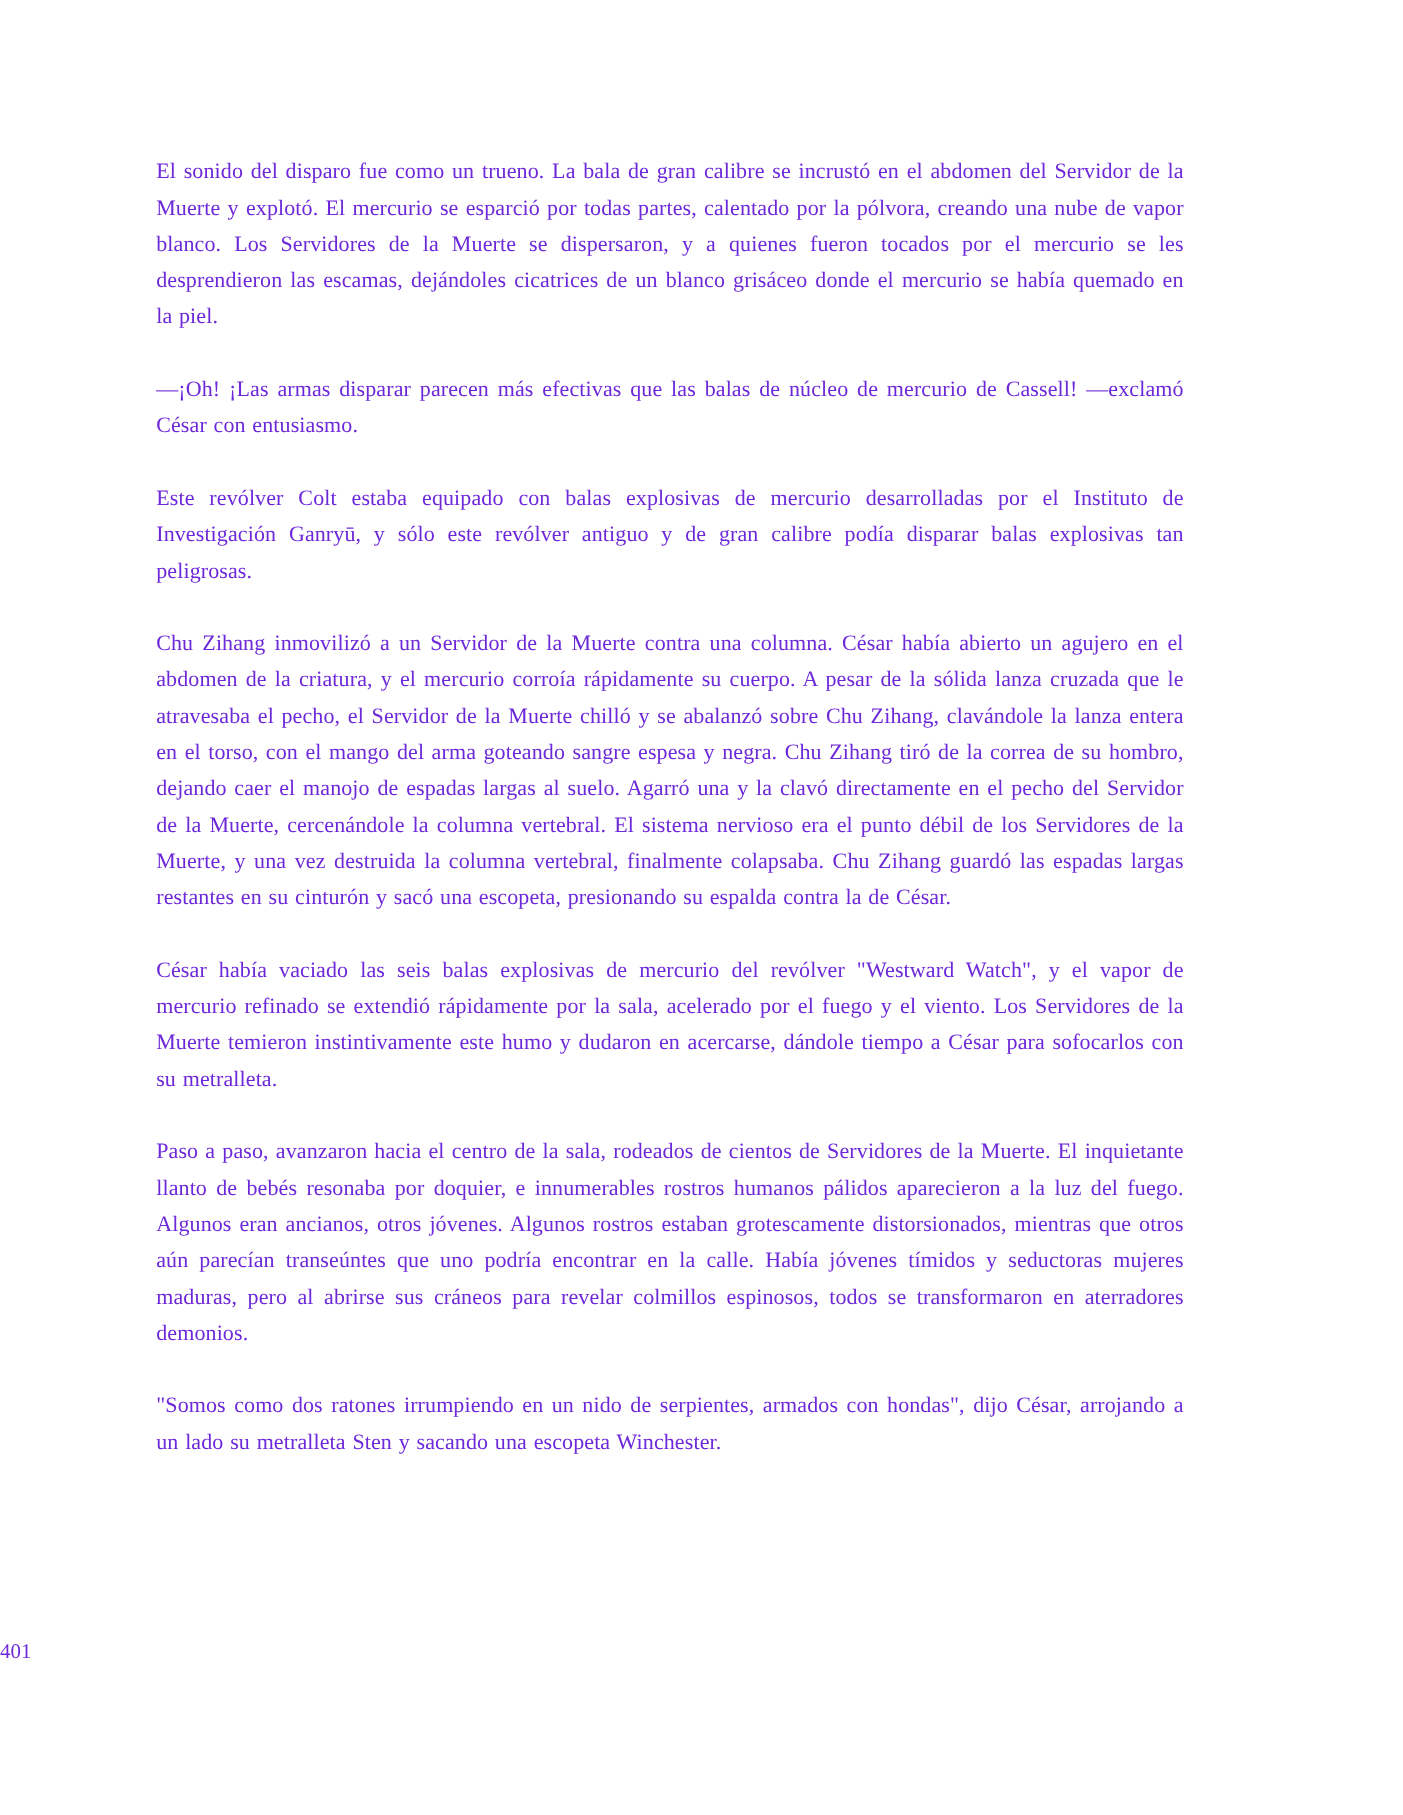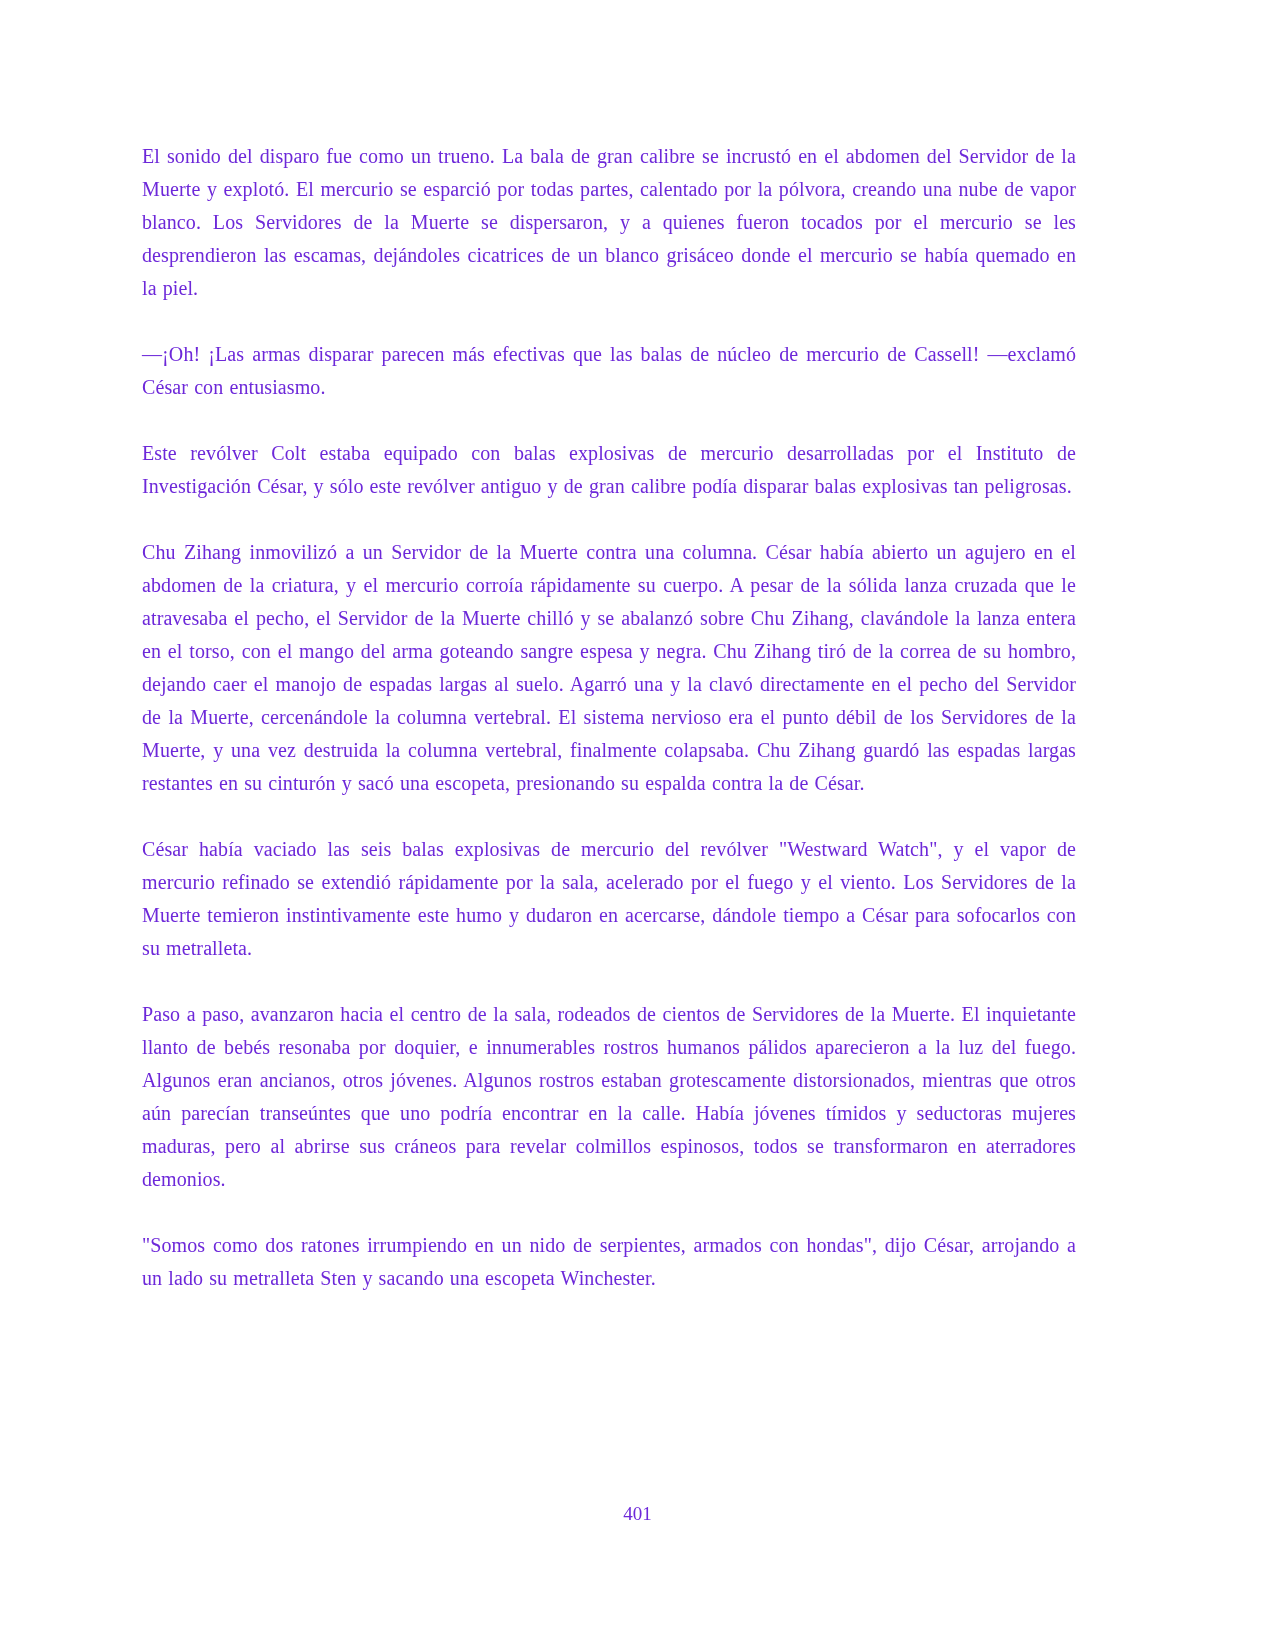--- a/index.html
+++ b/index.html
@@ -30,33 +30,31 @@
       text-align: justify;
       text-justify: inter-word;
       letter-spacing: 0.1px;
       word-spacing: 1px;
     }
     .page-footer {
       position: absolute;
       left: 0;
       right: 0;
       top: 1490px;
-      text-align: center;
       font-size: 19px;
       line-height: 24px;
-      margin-top: 12px;
     }
   </style>
 </head>
 <body>
 
 <div class="page">
   <div class="text-block">
     <p>El sonido del disparo fue como un trueno. La bala de gran calibre se incrustó en el abdomen del Servidor de la Muerte y explotó. El mercurio se esparció por todas partes, calentado por la pólvora, creando una nube de vapor blanco. Los Servidores de la Muerte se dispersaron, y a quienes fueron tocados por el mercurio se les desprendieron las escamas, dejándoles cicatrices de un blanco grisáceo donde el mercurio se había quemado en la piel.</p>
     <p>—¡Oh! ¡Las armas disparar parecen más efectivas que las balas de núcleo de mercurio de Cassell! —exclamó César con entusiasmo.</p>
-    <p>Este revólver Colt estaba equipado con balas explosivas de mercurio desarrolladas por el Instituto de Investigación César, y sólo este revólver antiguo y de gran calibre podía disparar balas explosivas tan peligrosas.</p>
+    <p>Este revólver Colt estaba equipado con balas explosivas de mercurio desarrolladas por el Instituto de Investigación Ganryū, y sólo este revólver antiguo y de gran calibre podía disparar balas explosivas tan peligrosas.</p>
     <p>Chu Zihang inmovilizó a un Servidor de la Muerte contra una columna. César había abierto un agujero en el abdomen de la criatura, y el mercurio corroía rápidamente su cuerpo. A pesar de la sólida lanza cruzada que le atravesaba el pecho, el Servidor de la Muerte chilló y se abalanzó sobre Chu Zihang, clavándole la lanza entera en el torso, con el mango del arma goteando sangre espesa y negra. Chu Zihang tiró de la correa de su hombro, dejando caer el manojo de espadas largas al suelo. Agarró una y la clavó directamente en el pecho del Servidor de la Muerte, cercenándole la columna vertebral. El sistema nervioso era el punto débil de los Servidores de la Muerte, y una vez destruida la columna vertebral, finalmente colapsaba. Chu Zihang guardó las espadas largas restantes en su cinturón y sacó una escopeta, presionando su espalda contra la de César.</p>
     <p>César había vaciado las seis balas explosivas de mercurio del revólver "Westward Watch", y el vapor de mercurio refinado se extendió rápidamente por la sala, acelerado por el fuego y el viento. Los Servidores de la Muerte temieron instintivamente este humo y dudaron en acercarse, dándole tiempo a César para sofocarlos con su metralleta.</p>
     <p>Paso a paso, avanzaron hacia el centro de la sala, rodeados de cientos de Servidores de la Muerte. El inquietante llanto de bebés resonaba por doquier, e innumerables rostros humanos pálidos aparecieron a la luz del fuego. Algunos eran ancianos, otros jóvenes. Algunos rostros estaban grotescamente distorsionados, mientras que otros aún parecían transeúntes que uno podría encontrar en la calle. Había jóvenes tímidos y seductoras mujeres maduras, pero al abrirse sus cráneos para revelar colmillos espinosos, todos se transformaron en aterradores demonios.</p>
     <p>"Somos como dos ratones irrumpiendo en un nido de serpientes, armados con hondas", dijo César, arrojando a un lado su metralleta Sten y sacando una escopeta Winchester.</p>
   </div>
   <div class="page-footer">401</div>
 </div>
 
 </body></html>

